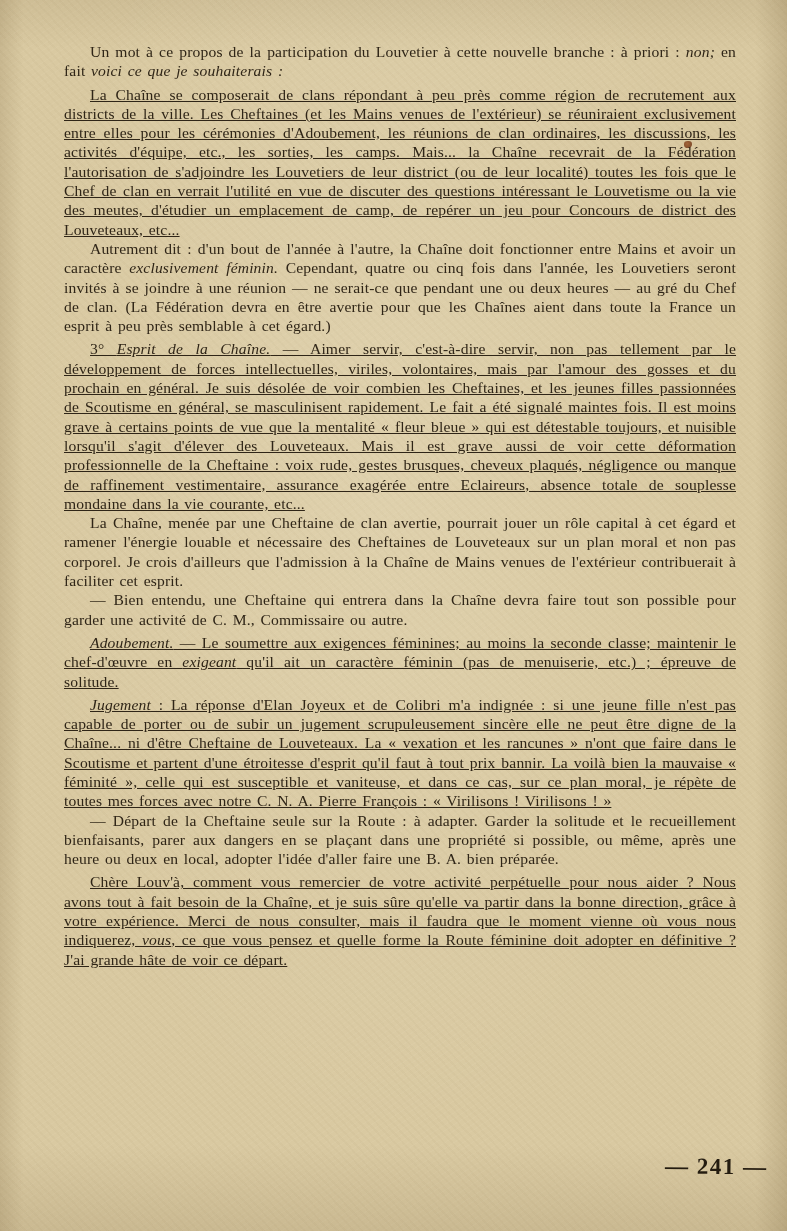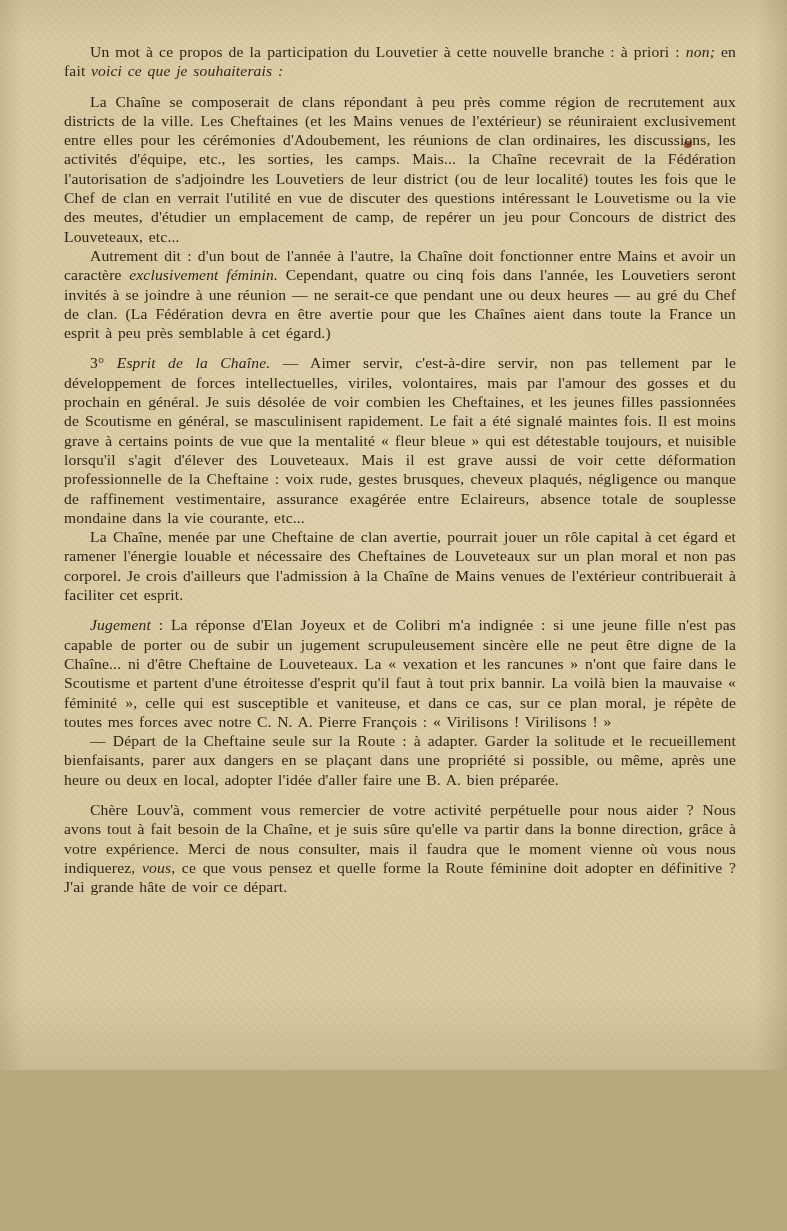--- a/index.html
+++ b/index.html
@@ -3,21 +3,21 @@
 <meta charset="utf-8">
 <style>
   html, body {
     margin: 0;
     padding: 0;
     background: #b9a87e;
   }
   .page {
     position: relative;
     width: 787px;
-    height: 1070px;
+    height: 1231px;
     overflow: hidden;
     background-color: #d9c9a1;
     background-image:
       radial-gradient(ellipse at 48% 38%, rgba(255,250,235,0.16), rgba(0,0,0,0) 62%),
       linear-gradient(90deg, rgba(110,88,50,0.16) 0%, rgba(110,88,50,0) 3%, rgba(110,88,50,0) 96%, rgba(110,88,50,0.20) 100%),
       linear-gradient(180deg, rgba(110,88,50,0.10) 0%, rgba(110,88,50,0) 4%, rgba(110,88,50,0) 93%, rgba(110,88,50,0.14) 100%),
       repeating-linear-gradient(47deg, rgba(120,100,60,0.035) 0px, rgba(120,100,60,0.035) 2px, rgba(0,0,0,0) 2px, rgba(0,0,0,0) 6px),
       repeating-linear-gradient(-33deg, rgba(255,248,230,0.045) 0px, rgba(255,248,230,0.045) 1px, rgba(0,0,0,0) 1px, rgba(0,0,0,0) 5px);
     font-family: "Liberation Serif", "DejaVu Serif", serif;
   }
@@ -31,21 +31,21 @@
     line-height: 19.3px;
     text-align: justify;
     letter-spacing: 0.15px;
     word-spacing: 1.6px;
   }
   .para {
     margin: 0;
     text-indent: 26px;
     hyphens: none;
   }
-  .para.spaced { margin-top: 11px; }
+  .para.spaced { margin-top: 4px; text-decoration: underline; }
   .para i { font-style: italic; }
   .ink-spot {
     position: absolute;
     left: 684px;
     top: 141px;
     width: 8px;
     height: 7px;
     border-radius: 50% 45% 55% 50%;
     background: radial-gradient(circle at 40% 40%, #9a5426, #6e3415 80%);
     opacity: 0.85;
@@ -65,18 +65,20 @@
 <body>
 
 <div class="page">
   <div class="ink-spot"></div>
   <main class="text-block">
       <p class="para"><span>Un mot à ce propos de la participation du Louvetier à cette nouvelle branche : à priori : </span><i>non;</i><span> en fait </span><i>voici ce que je souhaiterais :</i></p>
       <p class="para spaced"><span>La Chaîne se composerait de clans répondant à peu près comme région de recrutement aux districts de la ville. Les Cheftaines (et les Mains venues de l'extérieur) se réuniraient exclusivement entre elles pour les cérémonies d'Adoubement, les réunions de clan ordinaires, les discussions, les activités d'équipe, etc., les sorties, les camps. Mais... la Chaîne recevrait de la Fédération l'autorisation de s'adjoindre les Louvetiers de leur district (ou de leur localité) toutes les fois que le Chef de clan en verrait l'utilité en vue de discuter des questions intéressant le Louvetisme ou la vie des meutes, d'étudier un emplacement de camp, de repérer un jeu pour Concours de district des Louveteaux, etc...</span></p>
       <p class="para"><span>Autrement dit : d'un bout de l'année à l'autre, la Chaîne doit fonctionner entre Mains et avoir un caractère </span><i>exclusivement féminin.</i><span> Cependant, quatre ou cinq fois dans l'année, les Louvetiers seront invités à se joindre à une réunion — ne serait-ce que pendant une ou deux heures — au gré du Chef de clan. (La Fédération devra en être avertie pour que les Chaînes aient dans toute la France un esprit à peu près semblable à cet égard.)</span></p>
       <p class="para spaced"><span>3° </span><i>Esprit de la Chaîne.</i><span> — Aimer servir, c'est-à-dire servir, non pas tellement par le développement de forces intellectuelles, viriles, volontaires, mais par l'amour des gosses et du prochain en général. Je suis désolée de voir combien les Cheftaines, et les jeunes filles passionnées de Scoutisme en général, se masculinisent rapidement. Le fait a été signalé maintes fois. Il est moins grave à certains points de vue que la mentalité « fleur bleue » qui est détestable toujours, et nuisible lorsqu'il s'agit d'élever des Louveteaux. Mais il est grave aussi de voir cette déformation professionnelle de la Cheftaine : voix rude, gestes brusques, cheveux plaqués, négligence ou manque de raffinement vestimentaire, assurance exagérée entre Eclaireurs, absence totale de souplesse mondaine dans la vie courante, etc...</span></p>
       <p class="para"><span>La Chaîne, menée par une Cheftaine de clan avertie, pourrait jouer un rôle capital à cet égard et ramener l'énergie louable et nécessaire des Cheftaines de Louveteaux sur un plan moral et non pas corporel. Je crois d'ailleurs que l'admission à la Chaîne de Mains venues de l'extérieur contribuerait à faciliter cet esprit.</span></p>
+      <p class="para"><span>— Bien entendu, une Cheftaine qui entrera dans la Chaîne devra faire tout son possible pour garder une activité de C. M., Commissaire ou autre.</span></p>
+      <p class="para spaced"><i>Adoubement.</i><span> — Le soumettre aux exigences féminines; au moins la seconde classe; maintenir le chef-d'œuvre en </span><i>exigeant</i><span> qu'il ait un caractère féminin (pas de menuiserie, etc.) ; épreuve de solitude.</span></p>
       <p class="para spaced"><i>Jugement</i><span> : La réponse d'Elan Joyeux et de Colibri m'a indignée : si une jeune fille n'est pas capable de porter ou de subir un jugement scrupuleusement sincère elle ne peut être digne de la Chaîne... ni d'être Cheftaine de Louveteaux. La « vexation et les rancunes » n'ont que faire dans le Scoutisme et partent d'une étroitesse d'esprit qu'il faut à tout prix bannir. La voilà bien la mauvaise « féminité », celle qui est susceptible et vaniteuse, et dans ce cas, sur ce plan moral, je répète de toutes mes forces avec notre C. N. A. Pierre François : « Virilisons ! Virilisons ! »</span></p>
       <p class="para"><span>— Départ de la Cheftaine seule sur la Route : à adapter. Garder la solitude et le recueillement bienfaisants, parer aux dangers en se plaçant dans une propriété si possible, ou même, après une heure ou deux en local, adopter l'idée d'aller faire une B. A. bien préparée.</span></p>
       <p class="para spaced"><span>Chère Louv'à, comment vous remercier de votre activité perpétuelle pour nous aider ? Nous avons tout à fait besoin de la Chaîne, et je suis sûre qu'elle va partir dans la bonne direction, grâce à votre expérience. Merci de nous consulter, mais il faudra que le moment vienne où vous nous indiquerez, </span><i>vous</i><span>, ce que vous pensez et quelle forme la Route féminine doit adopter en définitive ? J'ai grande hâte de voir ce départ.</span></p>
     </main>
   <div class="page-number">— 241 —</div>
 </div>
 
 </body></html>

